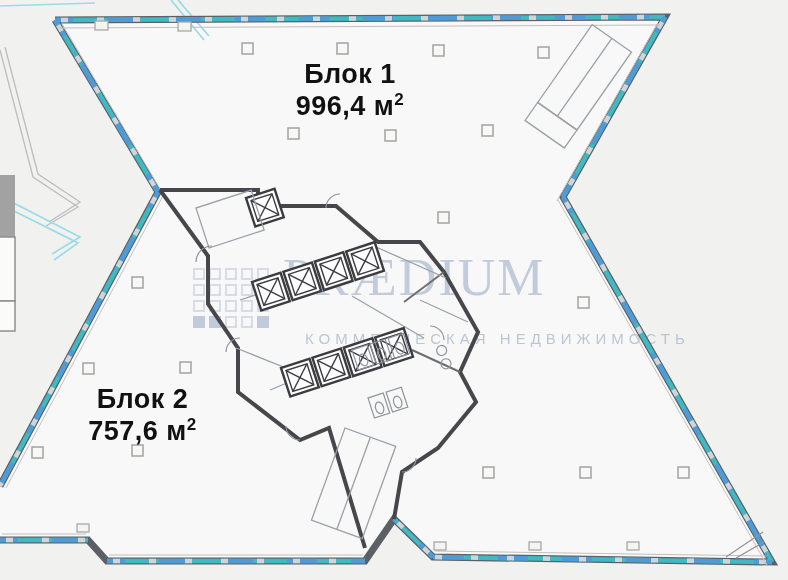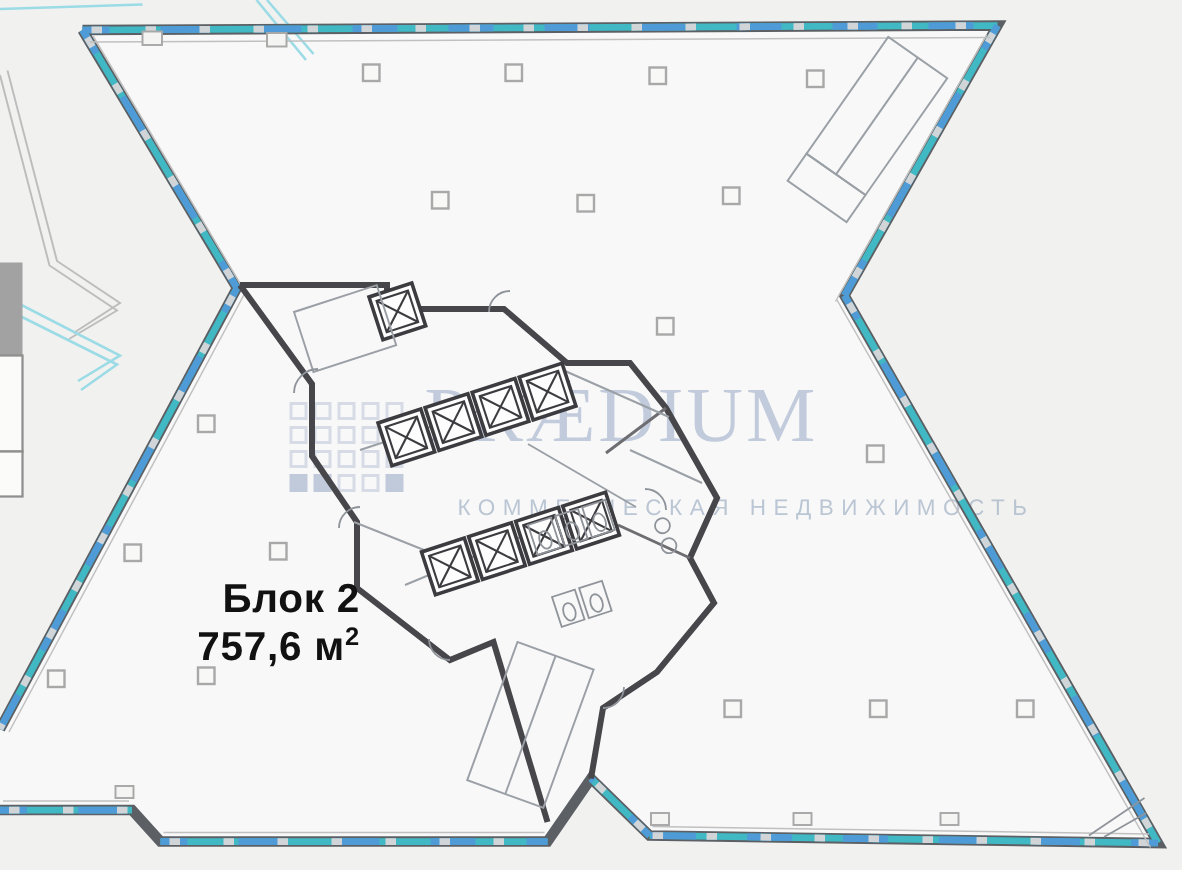--- a/index.html
+++ b/index.html
@@ -239,19 +239,23 @@
       <rect class="pilaster" x="77" y="524" width="12" height="8"></rect>
     </g>
 
     <g>
       <path class="fix" d="M726,557 L763,532"></path>
       <path class="fix" d="M736,558 L764,542"></path>
     </g>
   </svg>
 
   <div class="labels">
-    <div class="block-label" style="left:45px;top:383px;width:195px;text-align:right;">
+    <div class="block-label" style="left:255px;top:58px;width:190px;">
+      <div>Блок 1</div>
+      <div class="area"><span>996,4 м</span><sup>2</sup></div>
+    </div>
+    <div class="block-label" style="left:45px;top:383px;width:195px;">
       <div>Блок 2</div>
       <div class="area"><span>757,6 м</span><sup>2</sup></div>
     </div>
   </div>
 
 </div>
 
 </body></html>

